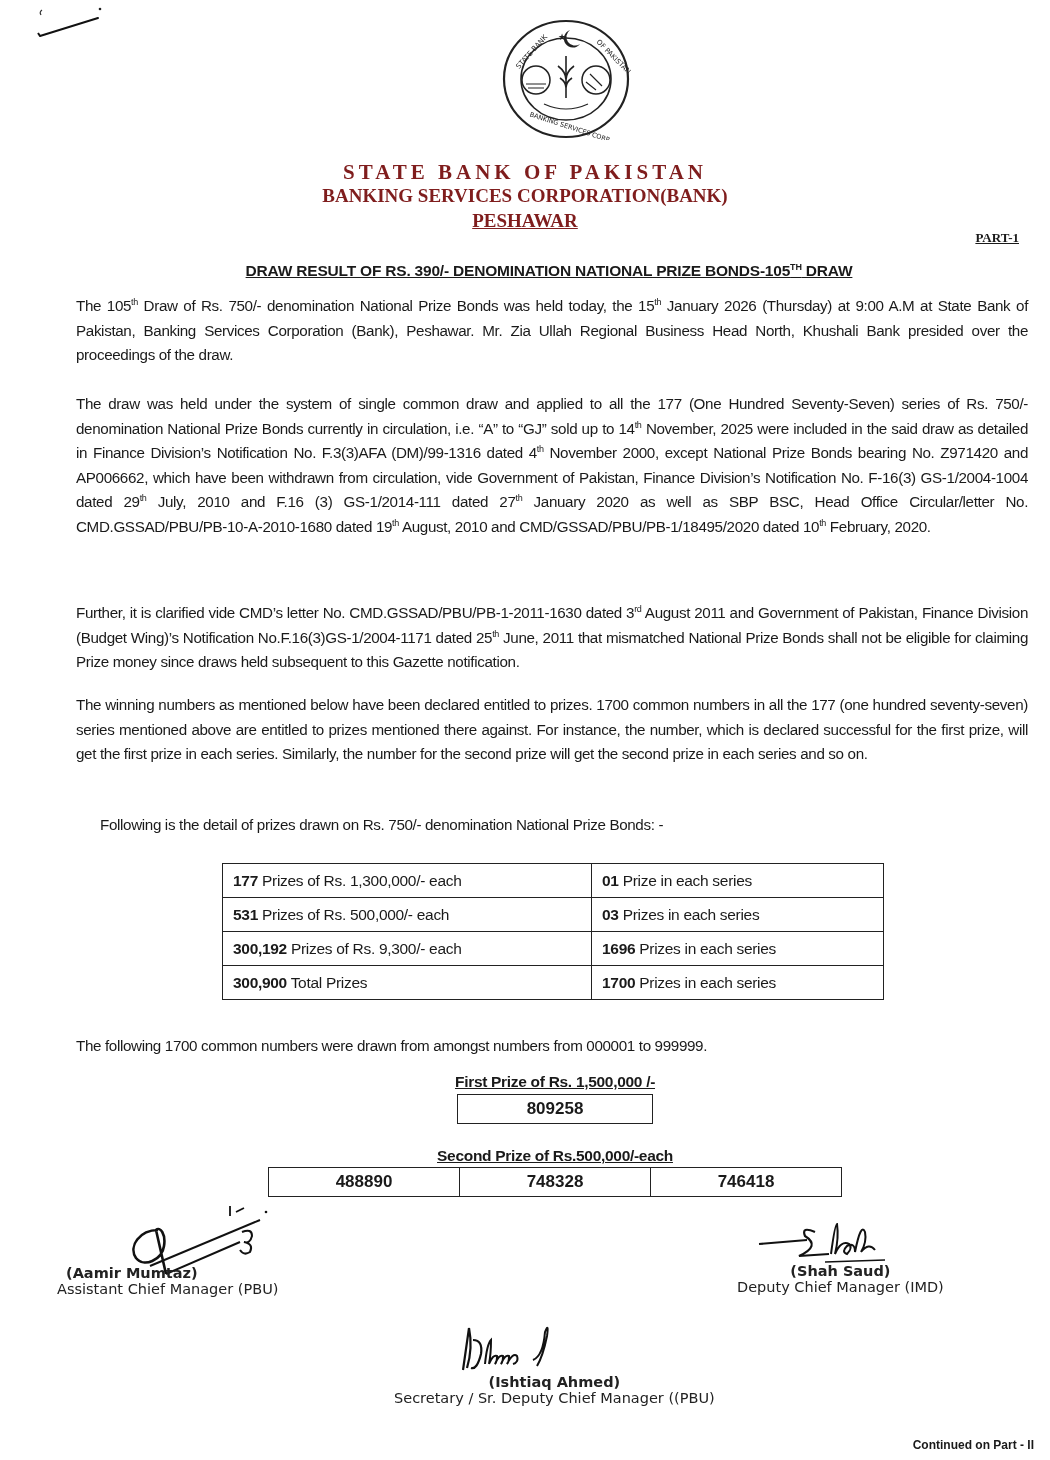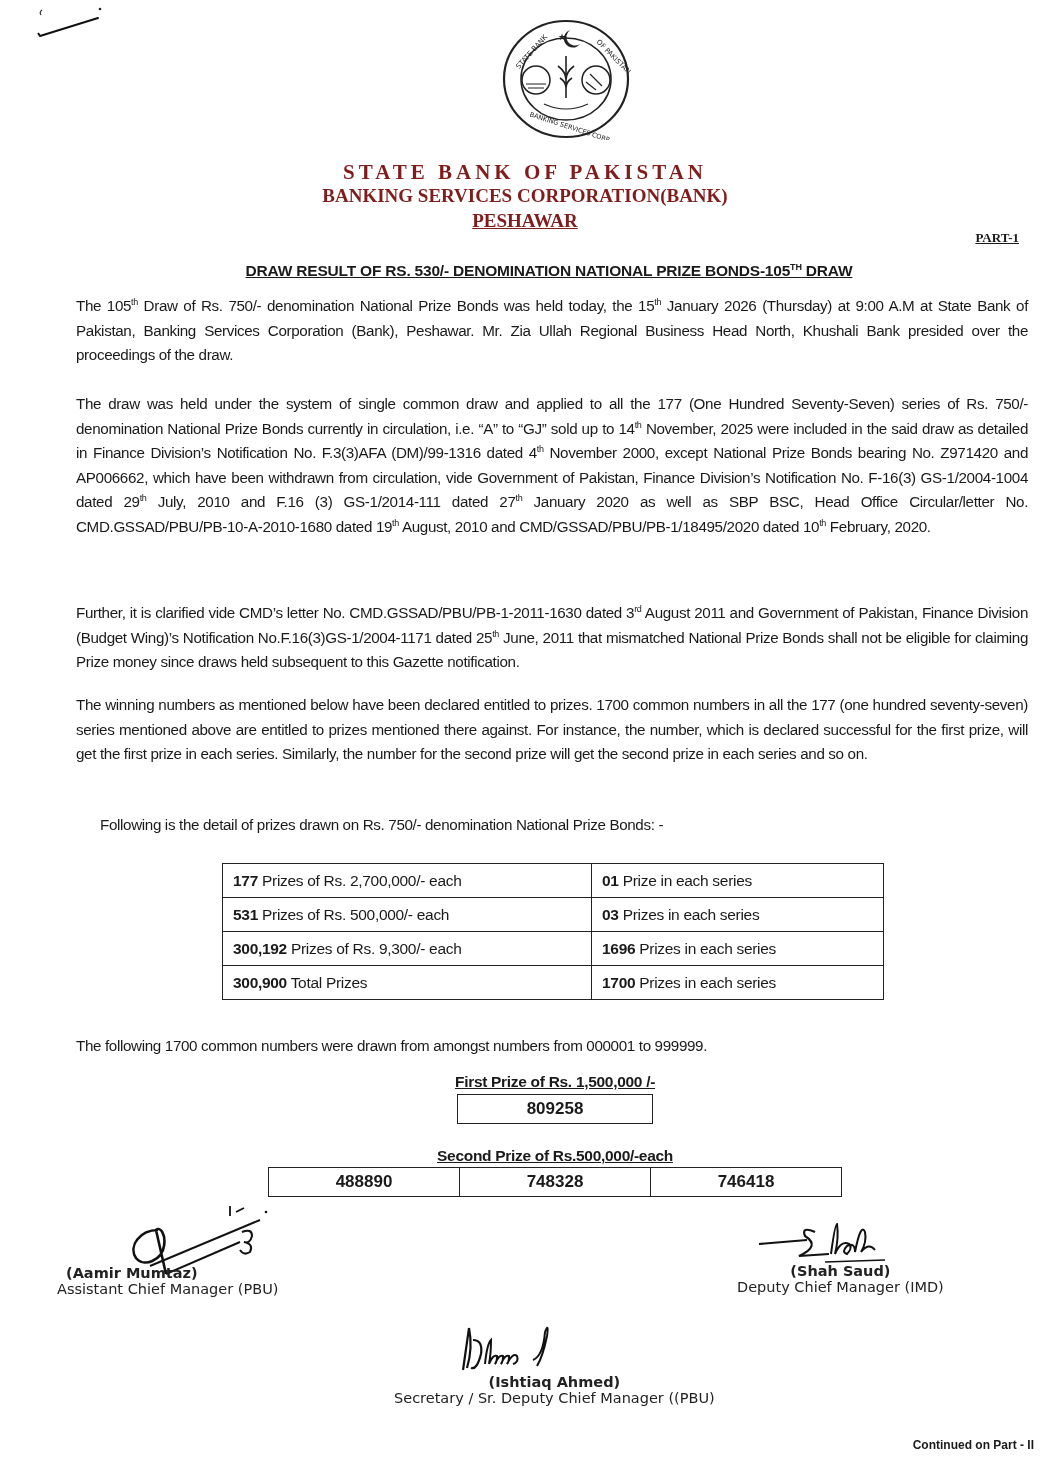--- a/index.html
+++ b/index.html
@@ -73,36 +73,36 @@
   <text x="14" y="48" font-size="7" fill="#222" font-family="DejaVu Sans, sans-serif" transform="rotate(-48 20 44)">STATE BANK</text>
   <text x="92" y="26" font-size="7" fill="#222" font-family="DejaVu Sans, sans-serif" transform="rotate(45 96 30)">OF PAKISTAN</text>
   <text x="28" y="110" font-size="6.5" fill="#222" font-family="DejaVu Sans, sans-serif" transform="rotate(18 66 108)">BANKING SERVICES CORP.</text>
 </svg>
 
 <div class="abs hdr hdr1">STATE BANK OF PAKISTAN</div>
 <div class="abs hdr hdr2">BANKING SERVICES CORPORATION(BANK)</div>
 <div class="abs hdr hdr3"><span>PESHAWAR</span></div>
 <div class="abs part">PART-1</div>
 
-<div class="abs title"><span>DRAW RESULT OF RS. 530/- DENOMINATION NATIONAL PRIZE BONDS-105</span><sup>TH</sup><span> DRAW</span></div>
+<div class="abs title"><span>DRAW RESULT OF RS. 390/- DENOMINATION NATIONAL PRIZE BONDS-105</span><sup>TH</sup><span> DRAW</span></div>
 
 <div class="abs para p1"><span>The 105</span><sup>th</sup><span> Draw of Rs. 750/- denomination National Prize Bonds was held today, the 15</span><sup>th</sup><span> January 2026 (Thursday) at 9:00 A.M at State Bank of Pakistan, Banking Services Corporation (Bank), Peshawar. Mr. Zia Ullah Regional Business Head North, Khushali Bank presided over the proceedings of the draw.</span></div>
 
 <div class="abs para p2"><span>The draw was held under the system of single common draw and applied to all the 177 (One Hundred Seventy-Seven) series of Rs. 750/- denomination National Prize Bonds currently in circulation, i.e. “A” to “GJ” sold up to 14</span><sup>th</sup><span> November, 2025 were included in the said draw as detailed in Finance Division’s Notification No. F.3(3)AFA (DM)/99-1316 dated 4</span><sup>th</sup><span> November 2000, except National Prize Bonds bearing No. Z971420 and AP006662, which have been withdrawn from circulation, vide Government of Pakistan, Finance Division’s Notification No. F-16(3) GS-1/2004-1004 dated 29</span><sup>th</sup><span> July, 2010 and F.16 (3) GS-1/2014-111 dated 27</span><sup>th</sup><span> January 2020 as well as SBP BSC, Head Office Circular/letter No. CMD.GSSAD/PBU/PB-10-A-2010-1680 dated 19</span><sup>th</sup><span> August, 2010 and CMD/GSSAD/PBU/PB-1/18495/2020 dated 10</span><sup>th</sup><span> February, 2020.</span></div>
 
 <div class="abs para p3"><span>Further, it is clarified vide CMD’s letter No. CMD.GSSAD/PBU/PB-1-2011-1630 dated 3</span><sup>rd</sup><span> August 2011 and Government of Pakistan, Finance Division (Budget Wing)’s Notification No.F.16(3)GS-1/2004-1171 dated 25</span><sup>th</sup><span> June, 2011  that mismatched National Prize Bonds shall not be eligible for claiming Prize money since draws held subsequent to  this Gazette notification.</span></div>
 
 <div class="abs para p4">The winning numbers as mentioned below have been declared entitled to prizes. 1700 common numbers in all the 177 (one hundred seventy-seven) series mentioned above are entitled to prizes mentioned there against. For instance, the number, which is declared successful for the first prize, will get the first prize in each series. Similarly, the number for the second prize will get the second prize in each series and so on.</div>
 
 <div class="abs para p5">Following is the detail of prizes drawn on Rs. 750/- denomination National Prize Bonds: -</div>
 
 <table class="prizes">
   <tbody id="prize-tbody">
       <tr>
-        <td class="c1"><b>177</b><span> Prizes of Rs. 2,700,000/- each</span></td>
+        <td class="c1"><b>177</b><span> Prizes of Rs. 1,300,000/- each</span></td>
         <td class="c2"><b>01</b><span> Prize in each series</span></td>
       </tr>
       <tr>
         <td class="c1"><b>531</b><span> Prizes of Rs. 500,000/- each</span></td>
         <td class="c2"><b>03</b><span> Prizes in each series</span></td>
       </tr>
       <tr>
         <td class="c1"><b>300,192</b><span> Prizes of Rs. 9,300/- each</span></td>
         <td class="c2"><b>1696</b><span> Prizes in each series</span></td>
       </tr>

